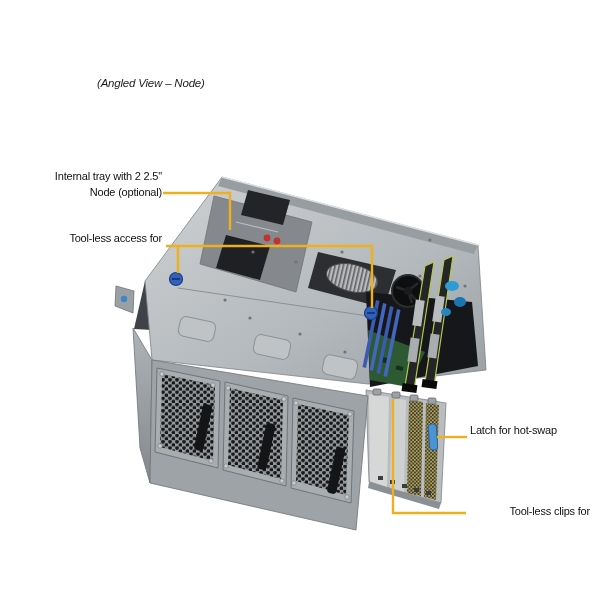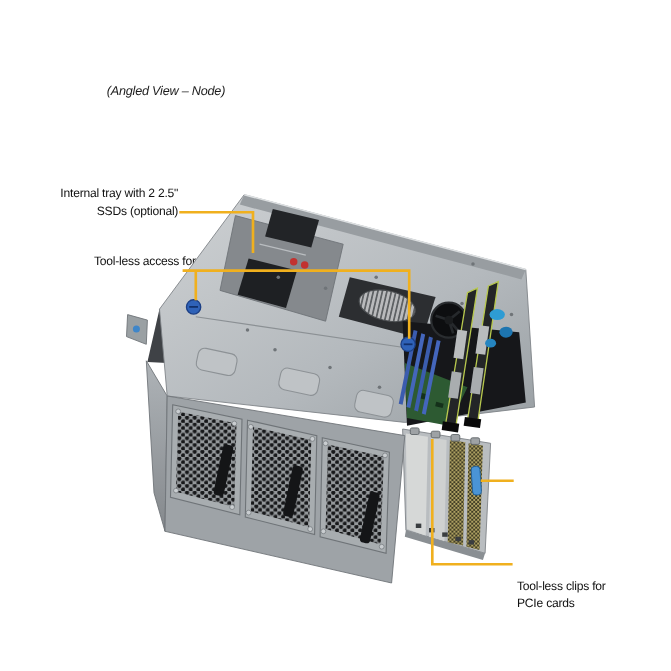--- a/index.html
+++ b/index.html
@@ -10,45 +10,45 @@
   .view-label{
     position:absolute;left:97px;top:77px;font-size:11.5px;font-style:italic;
     letter-spacing:-0.2px;color:#1c1c1c;white-space:nowrap;
   }
   .callout{
     position:absolute;font-size:11px;line-height:15.5px;letter-spacing:-0.2px;color:#111;
   }
   .callout.ra{text-align:right;}
   .callout.la{text-align:left;}
   #co-tray{left:28px;top:169px;width:134px;}
-  #co-access{left:44px;top:231px;width:134px;}
+  #co-access{left:28px;top:231px;width:134px;}
   #co-latch{left:470px;top:423px;width:120px;}
-  #co-clips{left:470px;top:526px;width:120px;}
+  #co-clips{left:470px;top:504px;width:120px;text-align:right;}
   svg.illustration{position:absolute;left:0;top:0;}
 </style>
 </head>
 <body>
 
 <div class="stage">
 
   <div class="view-label">(Angled View – Node)</div>
 
   <div class="callout ra" id="co-tray">
     <div>Internal tray with 2 2.5"</div>
-    <div>SSDs (optional)</div>
+    <div>Node (optional)</div>
   </div>
   <div class="callout ra" id="co-access">
     <div>Tool-less access for</div>
   </div>
 
   <div class="callout la" id="co-latch">
+    <div>Latch for hot-swap</div>
   </div>
   <div class="callout la" id="co-clips">
     <div>Tool-less clips for</div>
-    <div>PCIe cards</div>
   </div>
 
   <svg class="illustration" width="610" height="610" viewBox="0 0 610 610">
     <defs>
       <linearGradient id="topGrad" x1="0" y1="0" x2="1" y2="1">
         <stop offset="0" stop-color="#ced1d3"></stop>
         <stop offset="0.6" stop-color="#b4b9bd"></stop>
         <stop offset="1" stop-color="#9aa0a4"></stop>
       </linearGradient>
       <linearGradient id="wallGrad" x1="0" y1="0" x2="0" y2="1">

